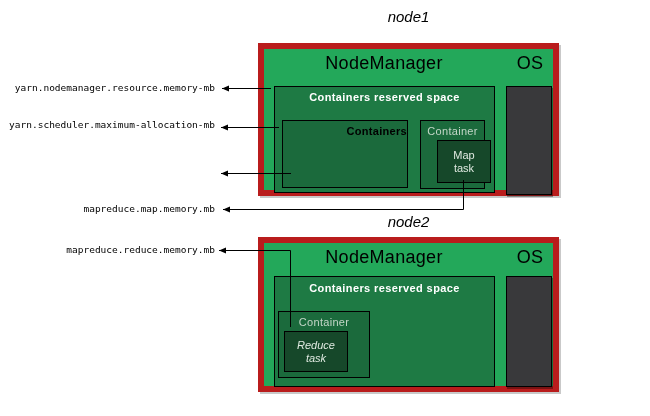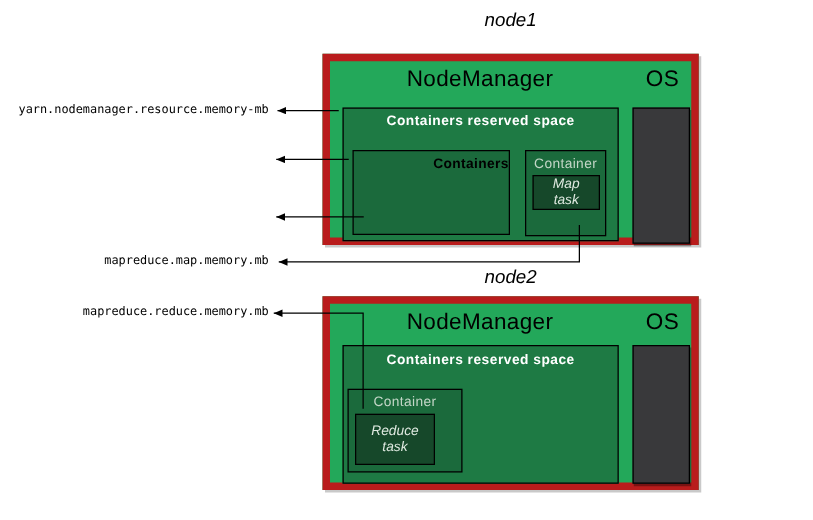--- a/index.html
+++ b/index.html
@@ -61,21 +61,21 @@
 
     <div class="abs reserved-box" style="left:10px; top:37px; width:221px; height:107px;">
       <div class="abs reserved-label" style="left:0; top:4px; width:100%;">Containers reserved space</div>
 
       <div class="abs cgroup-box" style="left:7px; top:33px; width:126px; height:68px;">
         <div class="abs containers-label" style="left:0; top:4px; width:100%;text-align:right;">Containers</div>
       </div>
 
       <div class="abs cgroup-box" style="left:145px; top:33px; width:65px; height:69px;">
         <div class="abs container-label" style="left:0; top:4px; width:100%;">Container</div>
-        <div class="abs task-box" style="left:5px; top:19px; width:54px; height:28px;font-style:italic;">
+        <div class="abs task-box" style="left:16px; top:19px; width:54px; height:43px;">
           <span class="task-label">Map
 task</span>
         </div>
       </div>
     </div>
 
     <div class="abs os-block" style="left:242px; top:37px; width:46px; height:109px;"></div>
   </div>
 
   <div class="abs node-title" style="left:258px; top:213px; width:301px;">node2</div>
@@ -94,20 +94,21 @@
           <span class="task-label">Reduce
 task</span>
         </div>
       </div>
     </div>
 
     <div class="abs os-block" style="left:242px; top:33px; width:46px; height:111px;"></div>
   </div>
 
   <div class="prop" style="top:82px;">yarn.nodemanager.resource.memory-mb</div>
+  <div class="prop" style="top:119px;">yarn.scheduler.maximum-allocation-mb</div>
   <div class="prop" style="top:244px;">mapreduce.reduce.memory.mb</div>
   <div class="prop" style="top:203px;">mapreduce.map.memory.mb</div>
 
   <svg class="wires" width="650" height="416" viewBox="0 0 650 416">
     <defs>
       <marker id="ah" markerWidth="8" markerHeight="8" refX="7" refY="3" orient="auto" markerUnits="userSpaceOnUse">
         <path d="M0,0 L7,3 L0,6 Z" fill="#000"></path>
       </marker>
     </defs>
     <line x1="271" y1="88.5" x2="222" y2="88.5" stroke="#000" stroke-width="1" marker-end="url(#ah)"></line>

